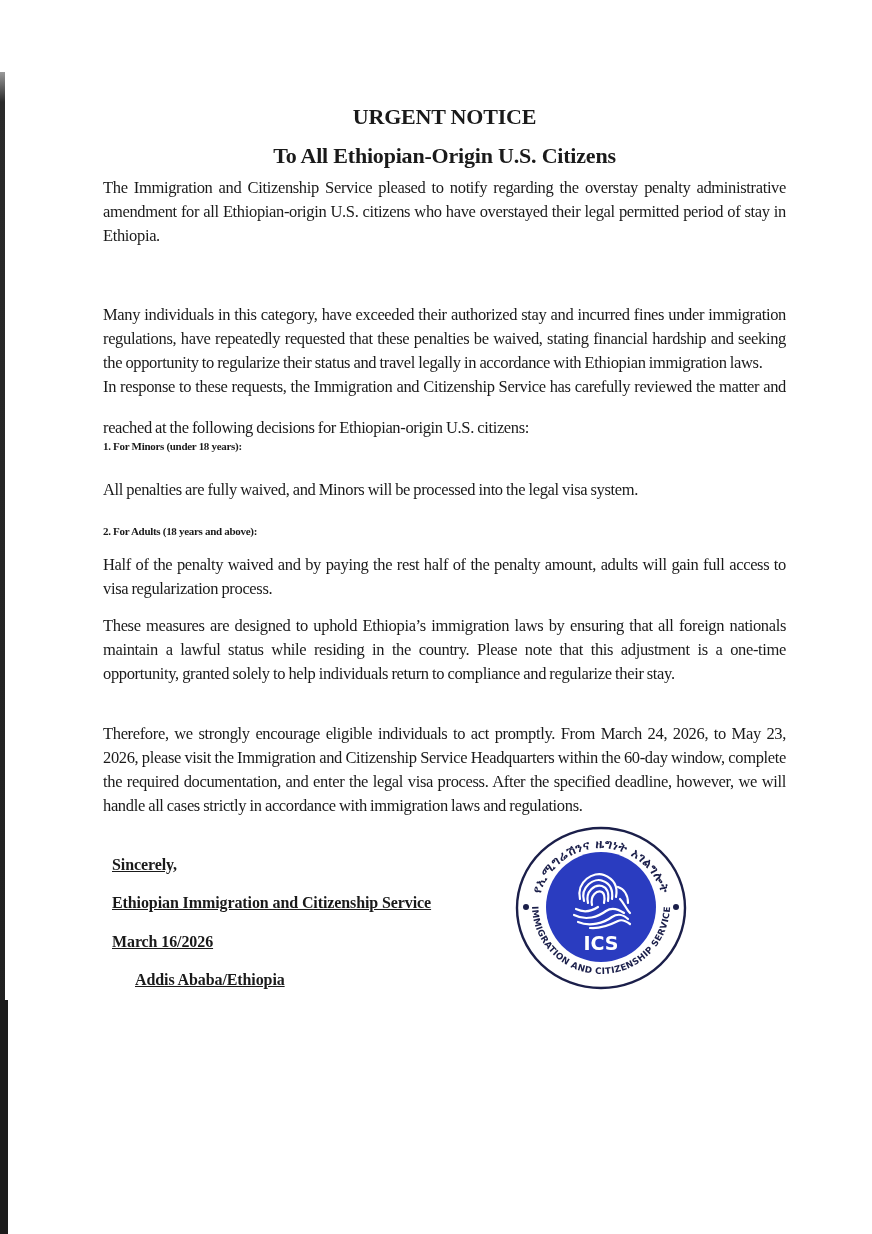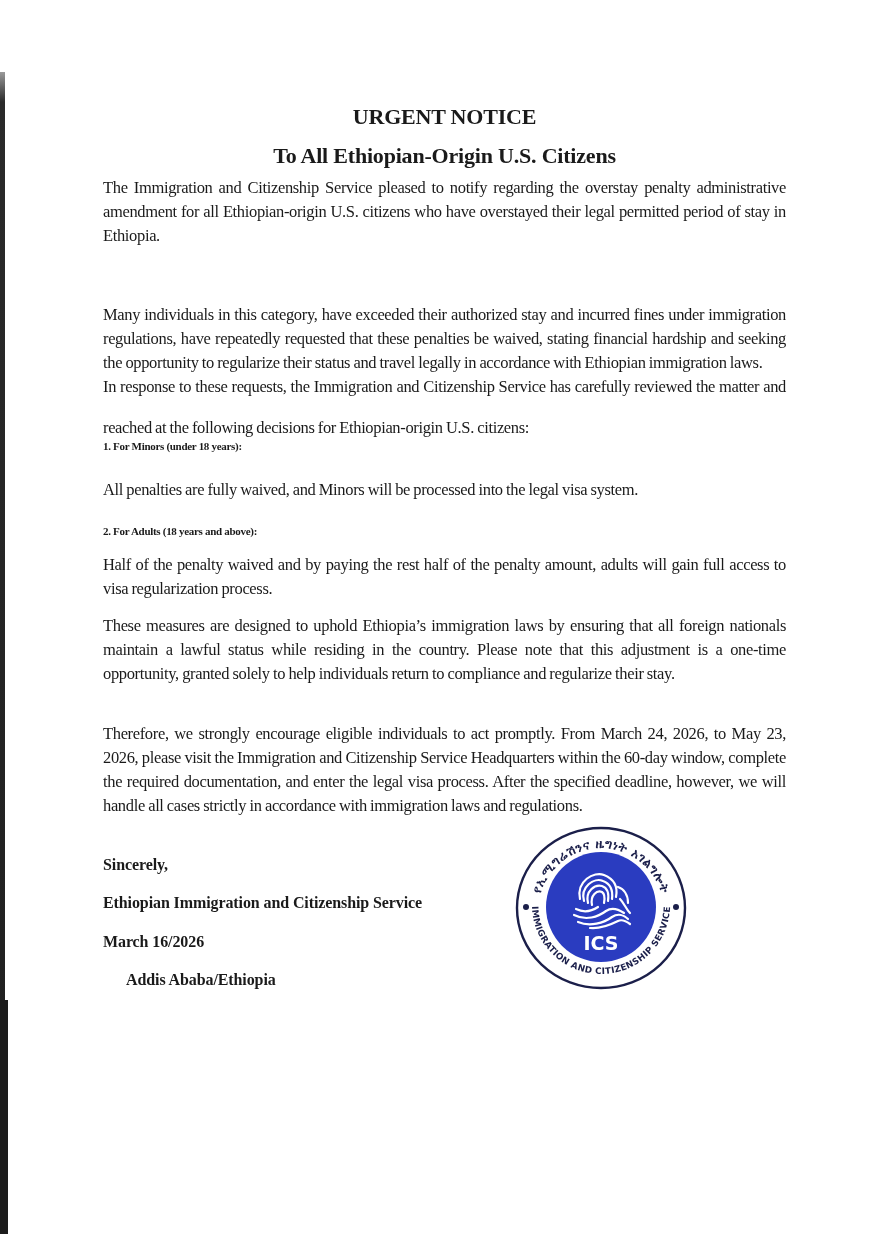--- a/index.html
+++ b/index.html
@@ -63,25 +63,26 @@
     .heading {
       position: absolute;
       left: 0;
       font-weight: bold;
       font-size: 11px;
       letter-spacing: -0.3px;
       white-space: nowrap;
     }
     .sig {
       position: absolute;
-      left: 0;
+      left: 9px;
       font-weight: bold;
       font-size: 16px;
       letter-spacing: -0.1px;
       white-space: nowrap;
+      text-decoration: underline;
     }
     .stamp {
       position: absolute;
       left: 514px;
       top: 825px;
       width: 174px;
       height: 166px;
     }
     .stamp svg { width: 174px; height: 166px; display: block; }
   </style>

